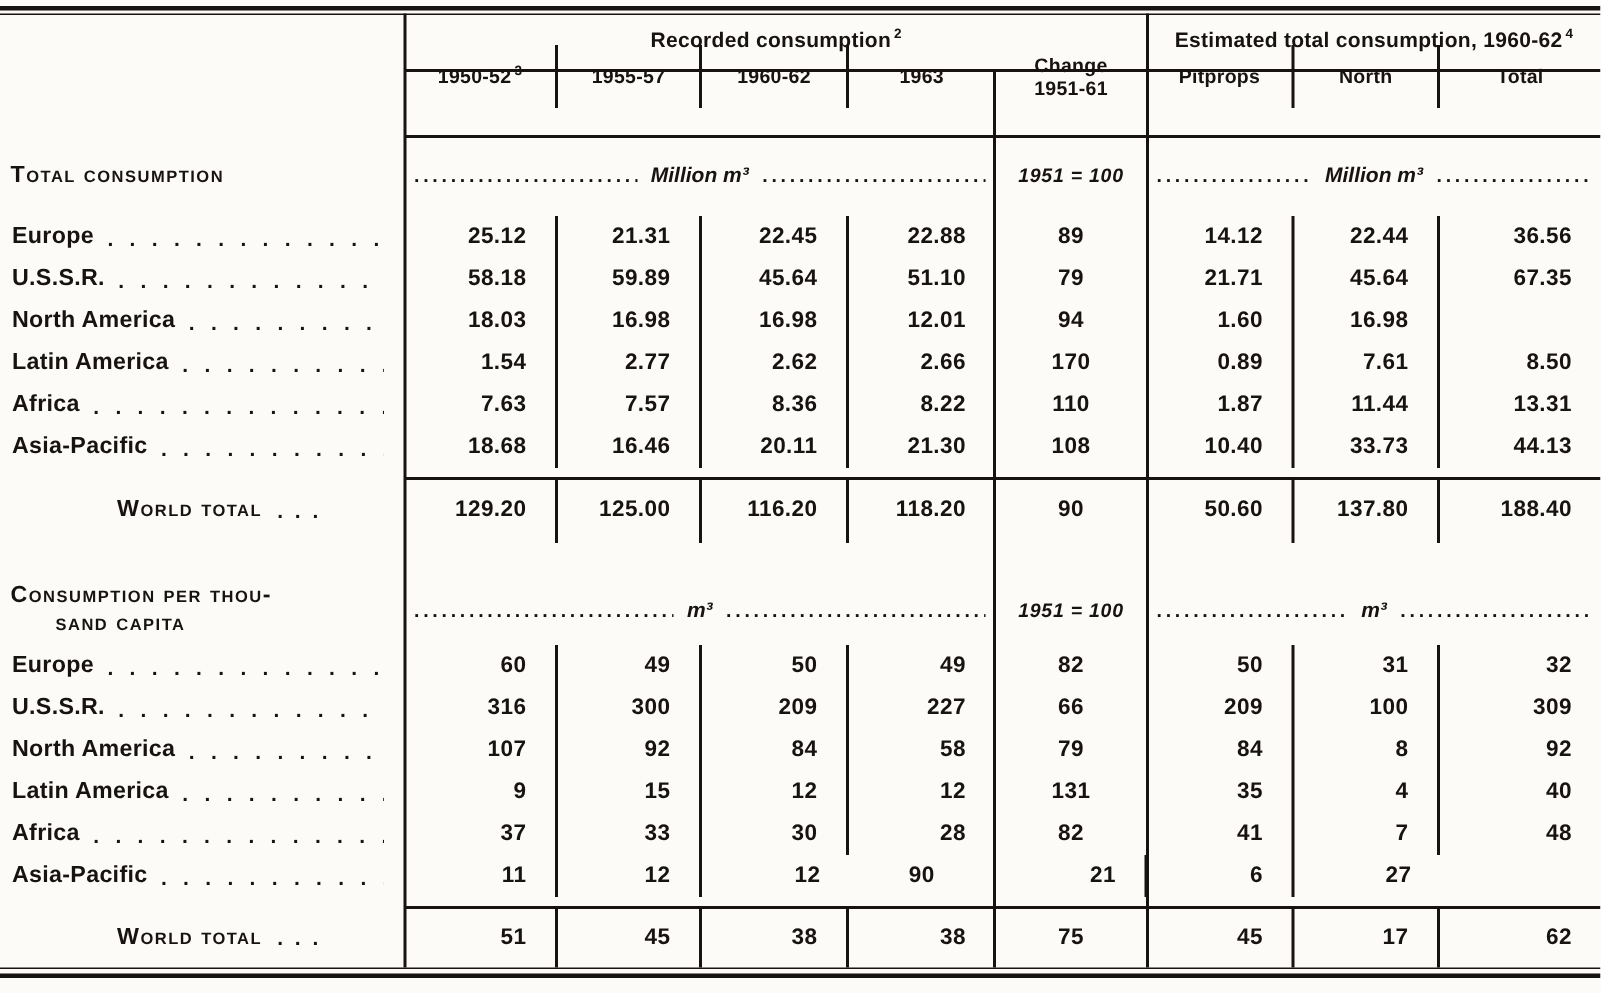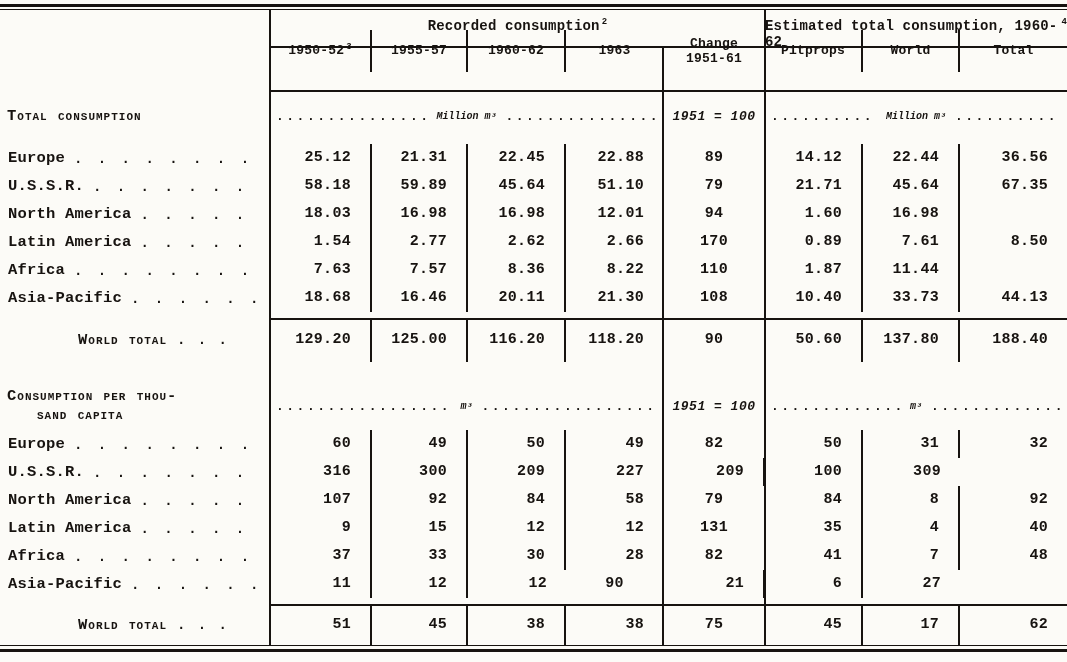--- a/index.html
+++ b/index.html
@@ -1,21 +1,21 @@
 <!DOCTYPE html>
 <html style="--ink: #171310; --paper: #fcfbf7;"><head>
 <meta charset="utf-8">
 <style>
   :root { --ink:#171310; --paper:#fcfbf7; }
   * { margin:0; padding:0; box-sizing:border-box; }
   body { background:#ffffff; }
   .page {
     position:relative; width:1067px; height:662px; overflow:hidden;
     background:var(--paper); color:var(--ink);
-    font-family:Liberation Mono, monospace;
+    font-family:Liberation Sans, sans-serif;
     padding-left:32px;
   }
   .band { position:absolute; left:0; width:1067px; display:grid; }
   .cols9, .drow { grid-template-columns:270px 102px 96px 98px 97px 102px 98px 97px 107px; }
   .ghband { grid-template-columns:270px 495px 302px; }
   .ublock { grid-template-columns:270px 393px 102px 302px; }
   .rows { position:absolute; left:0; width:1067px; display:block; }
   .drow { display:grid; height:28px; }
   .val { font-size:15px; font-weight:700; text-align:right; padding-right:19px; line-height:28px; letter-spacing:.3px; }
   .wtrow { height:44px; }
@@ -25,21 +25,21 @@
   .b { border-right:2px solid var(--ink); }
   .center { text-align:center; padding-right:0; }
   .stubcell { display:flex; align-items:center; padding-left:8px; overflow:hidden; }
   .rlabel { font-size:15.5px; font-weight:700; white-space:nowrap; letter-spacing:.2px; }
   .leader { flex:1 1 0; white-space:nowrap; overflow:hidden; font-size:14px; font-weight:700; letter-spacing:3.5px; margin:2px 14px 0 9px; }
   .ghcell { display:flex; justify-content:center; align-items:flex-start; padding-top:8px; font-size:14px; font-weight:700; letter-spacing:.2px; }
   sup { font-size:9px; margin-left:2px; line-height:1; }
   .shcell { display:flex; flex-direction:column; justify-content:center; align-items:center; font-size:13px; font-weight:700; line-height:1.18; text-align:center; letter-spacing:.2px; }
   .uspan { display:flex; align-items:center; overflow:hidden; font-weight:700; padding:0 6px; }
   .dotseg { flex:1 1 0; white-space:nowrap; overflow:hidden; font-size:13px; letter-spacing:2.5px; }
-  .unit { font-style:italic; font-size:10px; font-weight:700; padding:0 9px; white-space:nowrap; }
+  .unit { font-style:italic; font-size:14px; font-weight:700; padding:0 9px; white-space:nowrap; }
   .uchange { display:flex; align-items:center; justify-content:center; font-style:italic; font-weight:700; font-size:13px; white-space:nowrap; letter-spacing:.5px; }
   .sectitle { display:flex; flex-direction:column; justify-content:center; padding-left:7px; font-weight:700; font-size:15.5px; font-variant:small-caps; letter-spacing:1px; line-height:19px; }
   .indent2 { padding-left:30px; }
   .wtstub { padding-left:78px; display:flex; align-items:center; overflow:hidden; }
   .wtlabel { font-variant:small-caps; font-weight:700; font-size:15.5px; letter-spacing:1px; white-space:nowrap; }
   .wtdots { margin-left:10px; font-weight:700; letter-spacing:2px; font-size:14px; }
   .hr { position:absolute; background:var(--ink); }
   .vr { position:absolute; background:var(--ink); width:2px; }
 </style>
 </head>
@@ -87,21 +87,21 @@
         <span>1963</span>
       </div>
     <div class="shcell">
       <span>Change</span>
       <span>1951-61</span>
     </div>
     <div class="shcell b">
         <span>Pitprops</span>
       </div>
     <div class="shcell b">
-        <span>World</span>
+        <span>North</span>
       </div>
     <div class="shcell">
         <span>Total</span>
       </div>
   </div>
 
   <div class="band ublock" style="top:92px;height:48px">
     <div class="sectitle">
       <div>Total consumption</div>
     </div>
@@ -179,20 +179,21 @@
           <span class="rlabel">Africa</span>
           <span class="leader">. . . . . . . . . . . . . . . . . . . . . . . . . . . . . .</span>
         </div>
         <div class="val b">7.63</div>
         <div class="val b">7.57</div>
         <div class="val b">8.36</div>
         <div class="val">8.22</div>
         <div class="val center">110</div>
         <div class="val b">1.87</div>
         <div class="val b">11.44</div>
+        <div class="val">13.31</div>
       </div>
       <div class="drow">
         <div class="stubcell">
           <span class="rlabel">Asia-Pacific</span>
           <span class="leader">. . . . . . . . . . . . . . . . . . . . . . . . . . . . . .</span>
         </div>
         <div class="val b">18.68</div>
         <div class="val b">16.46</div>
         <div class="val b">20.11</div>
         <div class="val">21.30</div>
@@ -255,20 +256,21 @@
       </div>
       <div class="drow">
         <div class="stubcell">
           <span class="rlabel">U.S.S.R.</span>
           <span class="leader">. . . . . . . . . . . . . . . . . . . . . . . . . . . . . .</span>
         </div>
         <div class="val b">316</div>
         <div class="val b">300</div>
         <div class="val b">209</div>
         <div class="val">227</div>
+        <div class="val center">66</div>
         <div class="val b">209</div>
         <div class="val b">100</div>
         <div class="val">309</div>
       </div>
       <div class="drow">
         <div class="stubcell">
           <span class="rlabel">North America</span>
           <span class="leader">. . . . . . . . . . . . . . . . . . . . . . . . . . . . . .</span>
         </div>
         <div class="val b">107</div>

